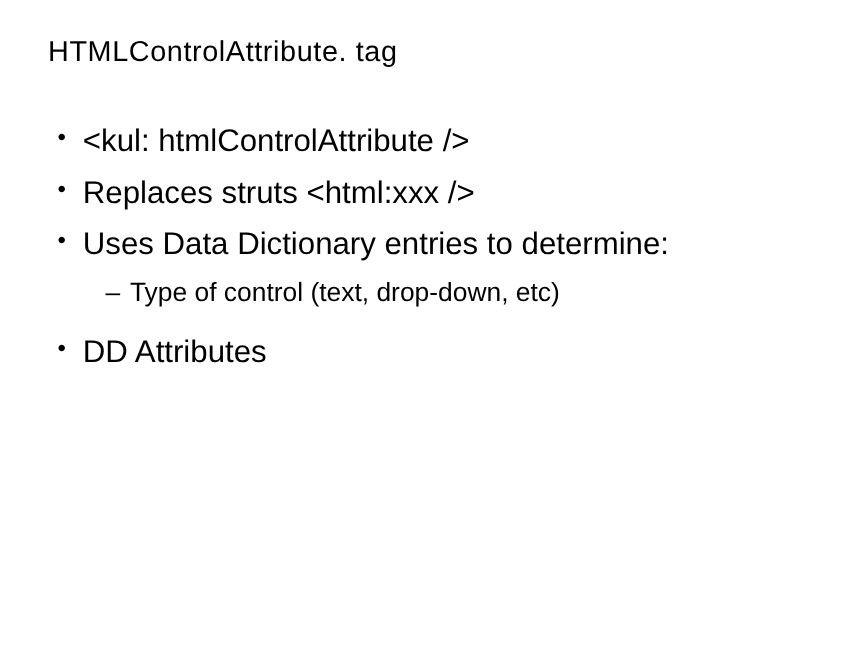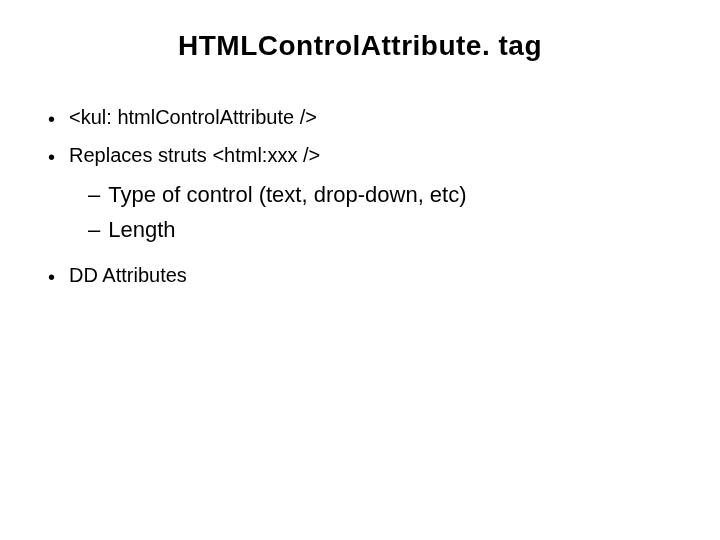--- a/index.html
+++ b/index.html
@@ -6,33 +6,33 @@
     body {
       width: 720px;
       height: 540px;
       background: #ffffff;
       font-family: Arial, Helvetica, sans-serif;
       color: #000000;
       padding: 20px 40px;
       overflow: hidden;
     }
     .title {
-      text-align: center;
-      font-size: 28px;
-      font-weight: 700;
+      text-align: left;
+      font-size: 24px;
+      font-weight: 400;
       margin-top: 10px;
       margin-bottom: 40px;
       letter-spacing: 0.5px;
     }
     .bullet-list {
       list-style: none;
       padding-left: 8px;
     }
     .bullet-item {
-      font-size: 20px;
+      font-size: 26px;
       line-height: 1.5;
       margin-bottom: 4px;
       display: flex;
       align-items: flex-start;
     }
     .bullet-item::before {
       content: "•";
       font-size: 20px;
       margin-right: 14px;
       flex-shrink: 0;
@@ -62,28 +62,28 @@
 
 <div class="title">HTMLControlAttribute. tag</div>
 
 <ul class="bullet-list">
   <li class="bullet-item">
     <span>&lt;kul: htmlControlAttribute /&gt;</span>
   </li>
   <li class="bullet-item">
     <span>Replaces struts &lt;html:xxx /&gt;</span>
   </li>
+  <li class="bullet-item">
+    <span>Uses Data Dictionary entries to determine:</span>
+  </li>
 </ul>
 
 <ul class="sub-list">
   <li class="sub-item">
     <span>Type of control (text, drop-down, etc)</span>
-  </li>
-  <li class="sub-item">
-    <span>Length</span>
   </li>
 </ul>
 
 <ul class="bullet-list">
   <li class="bullet-item">
     <span>DD Attributes</span>
   </li>
 </ul>
 
 </body></html>

